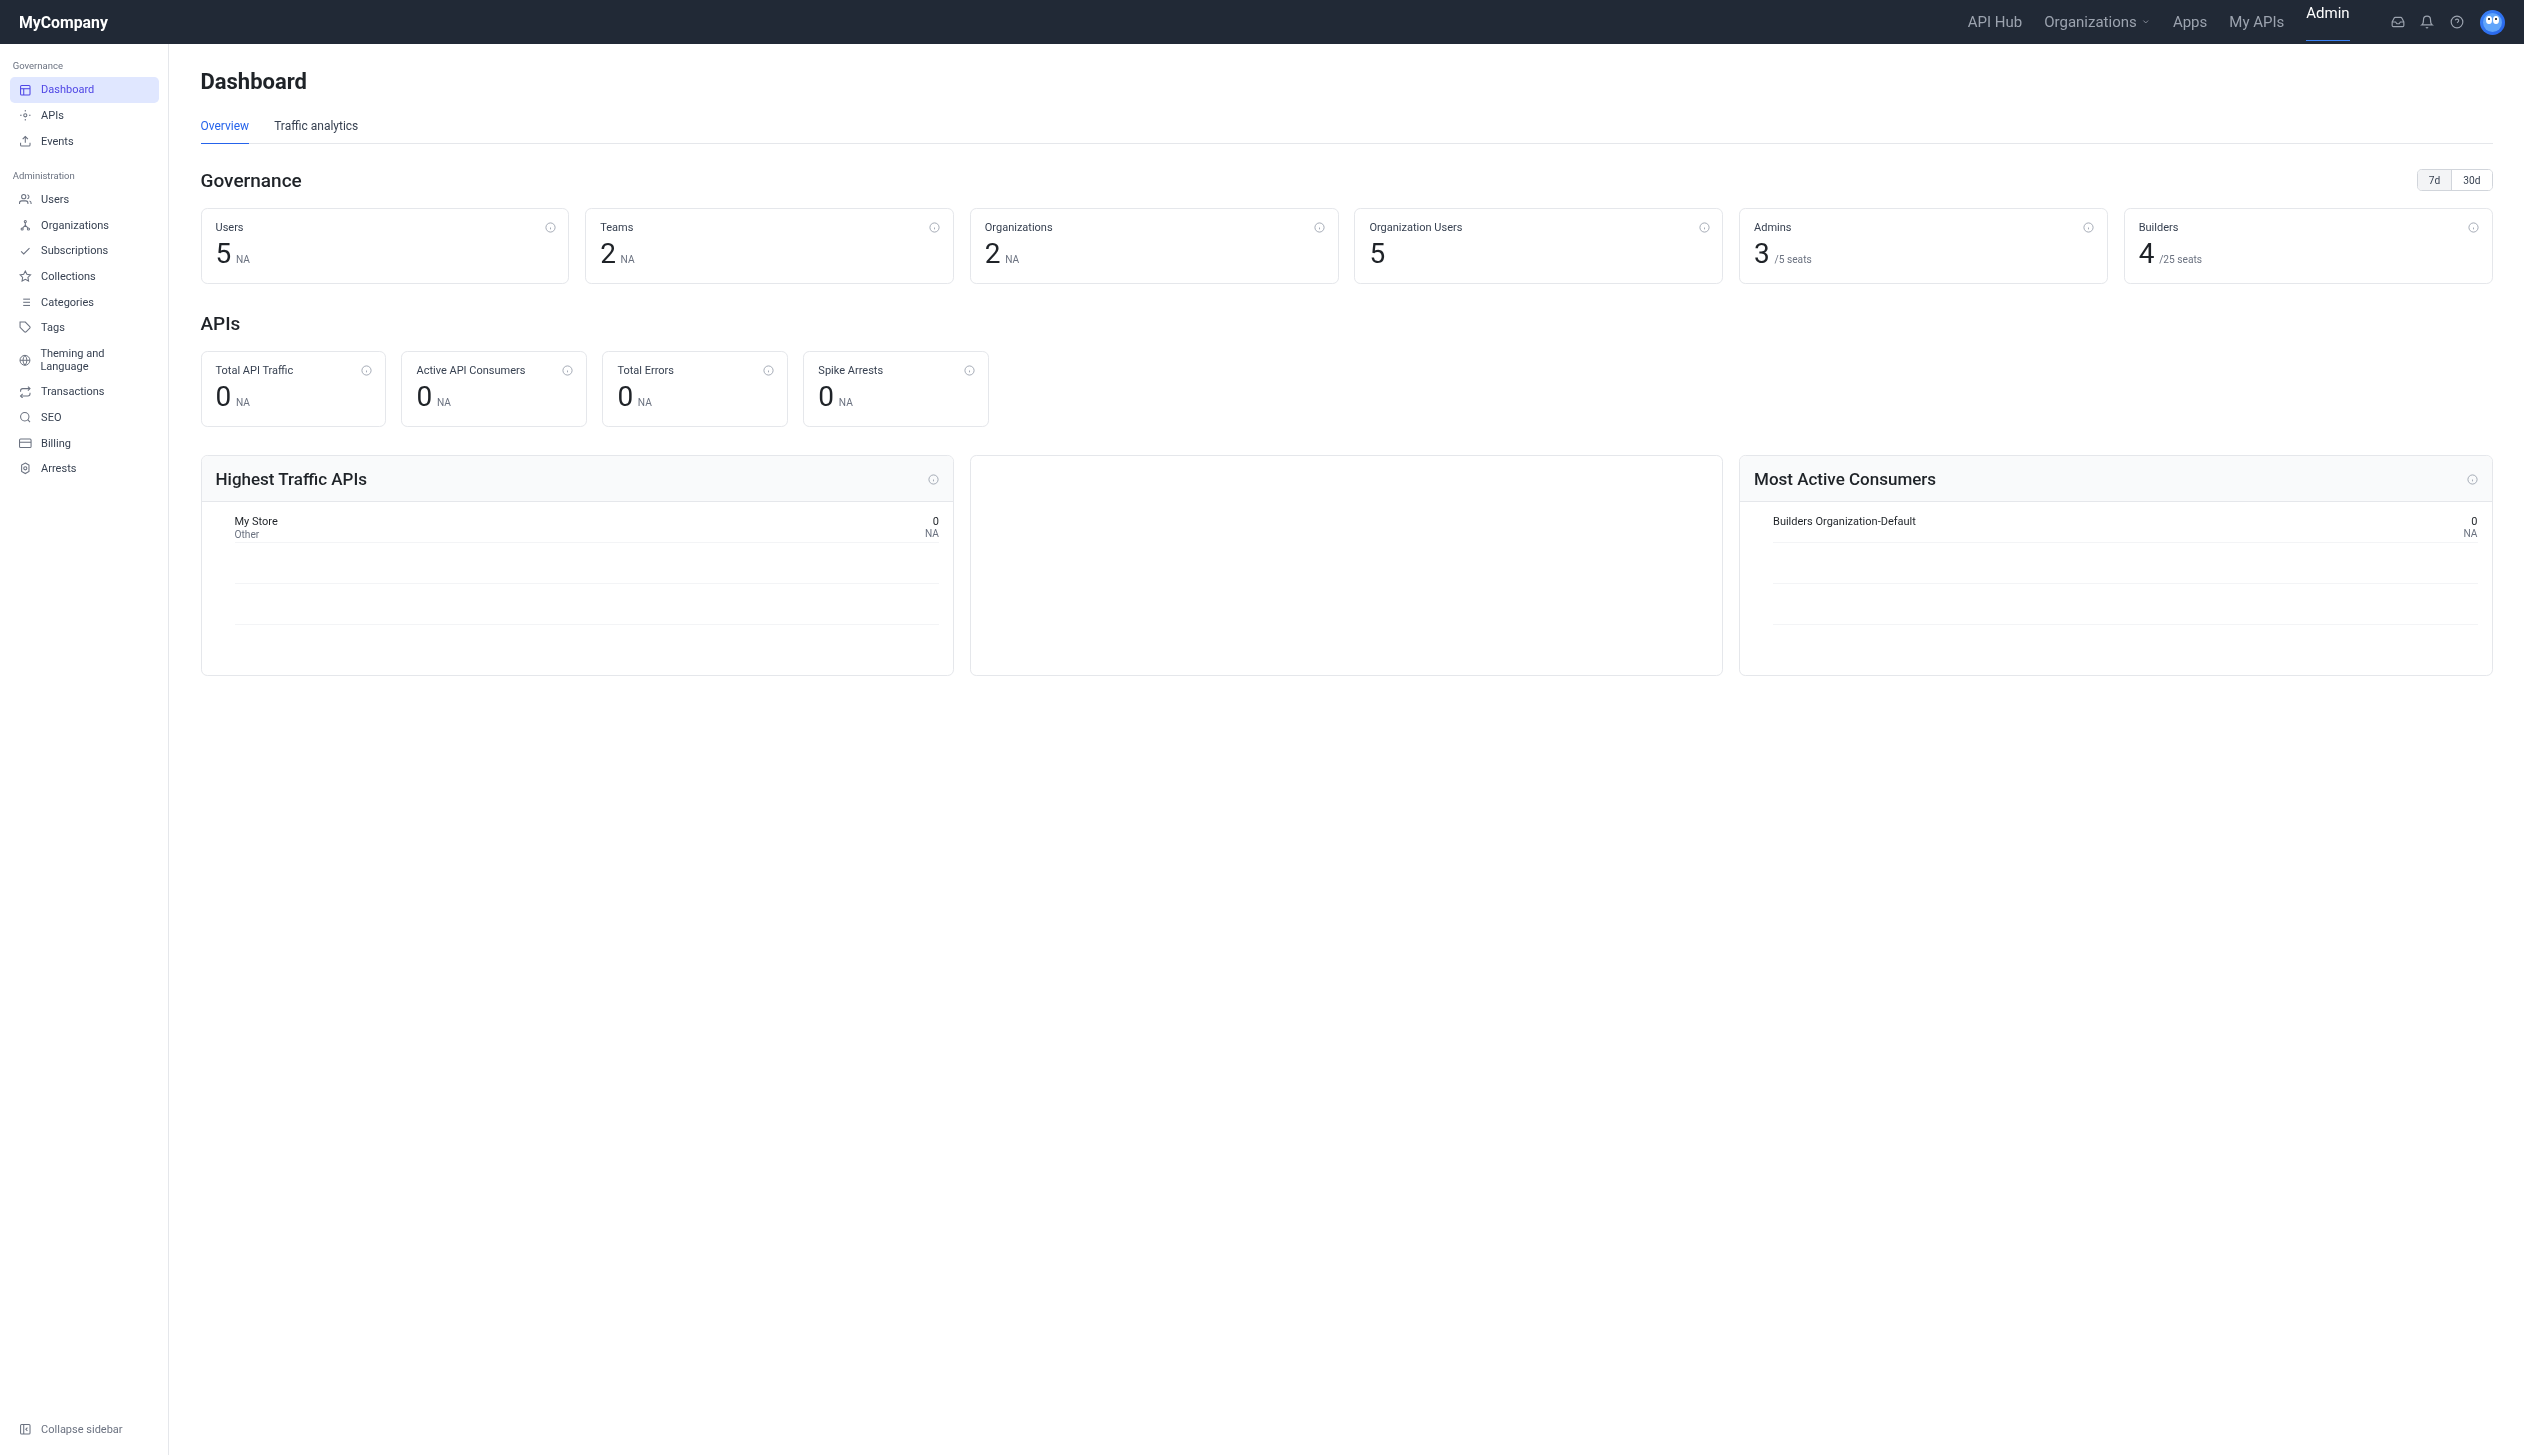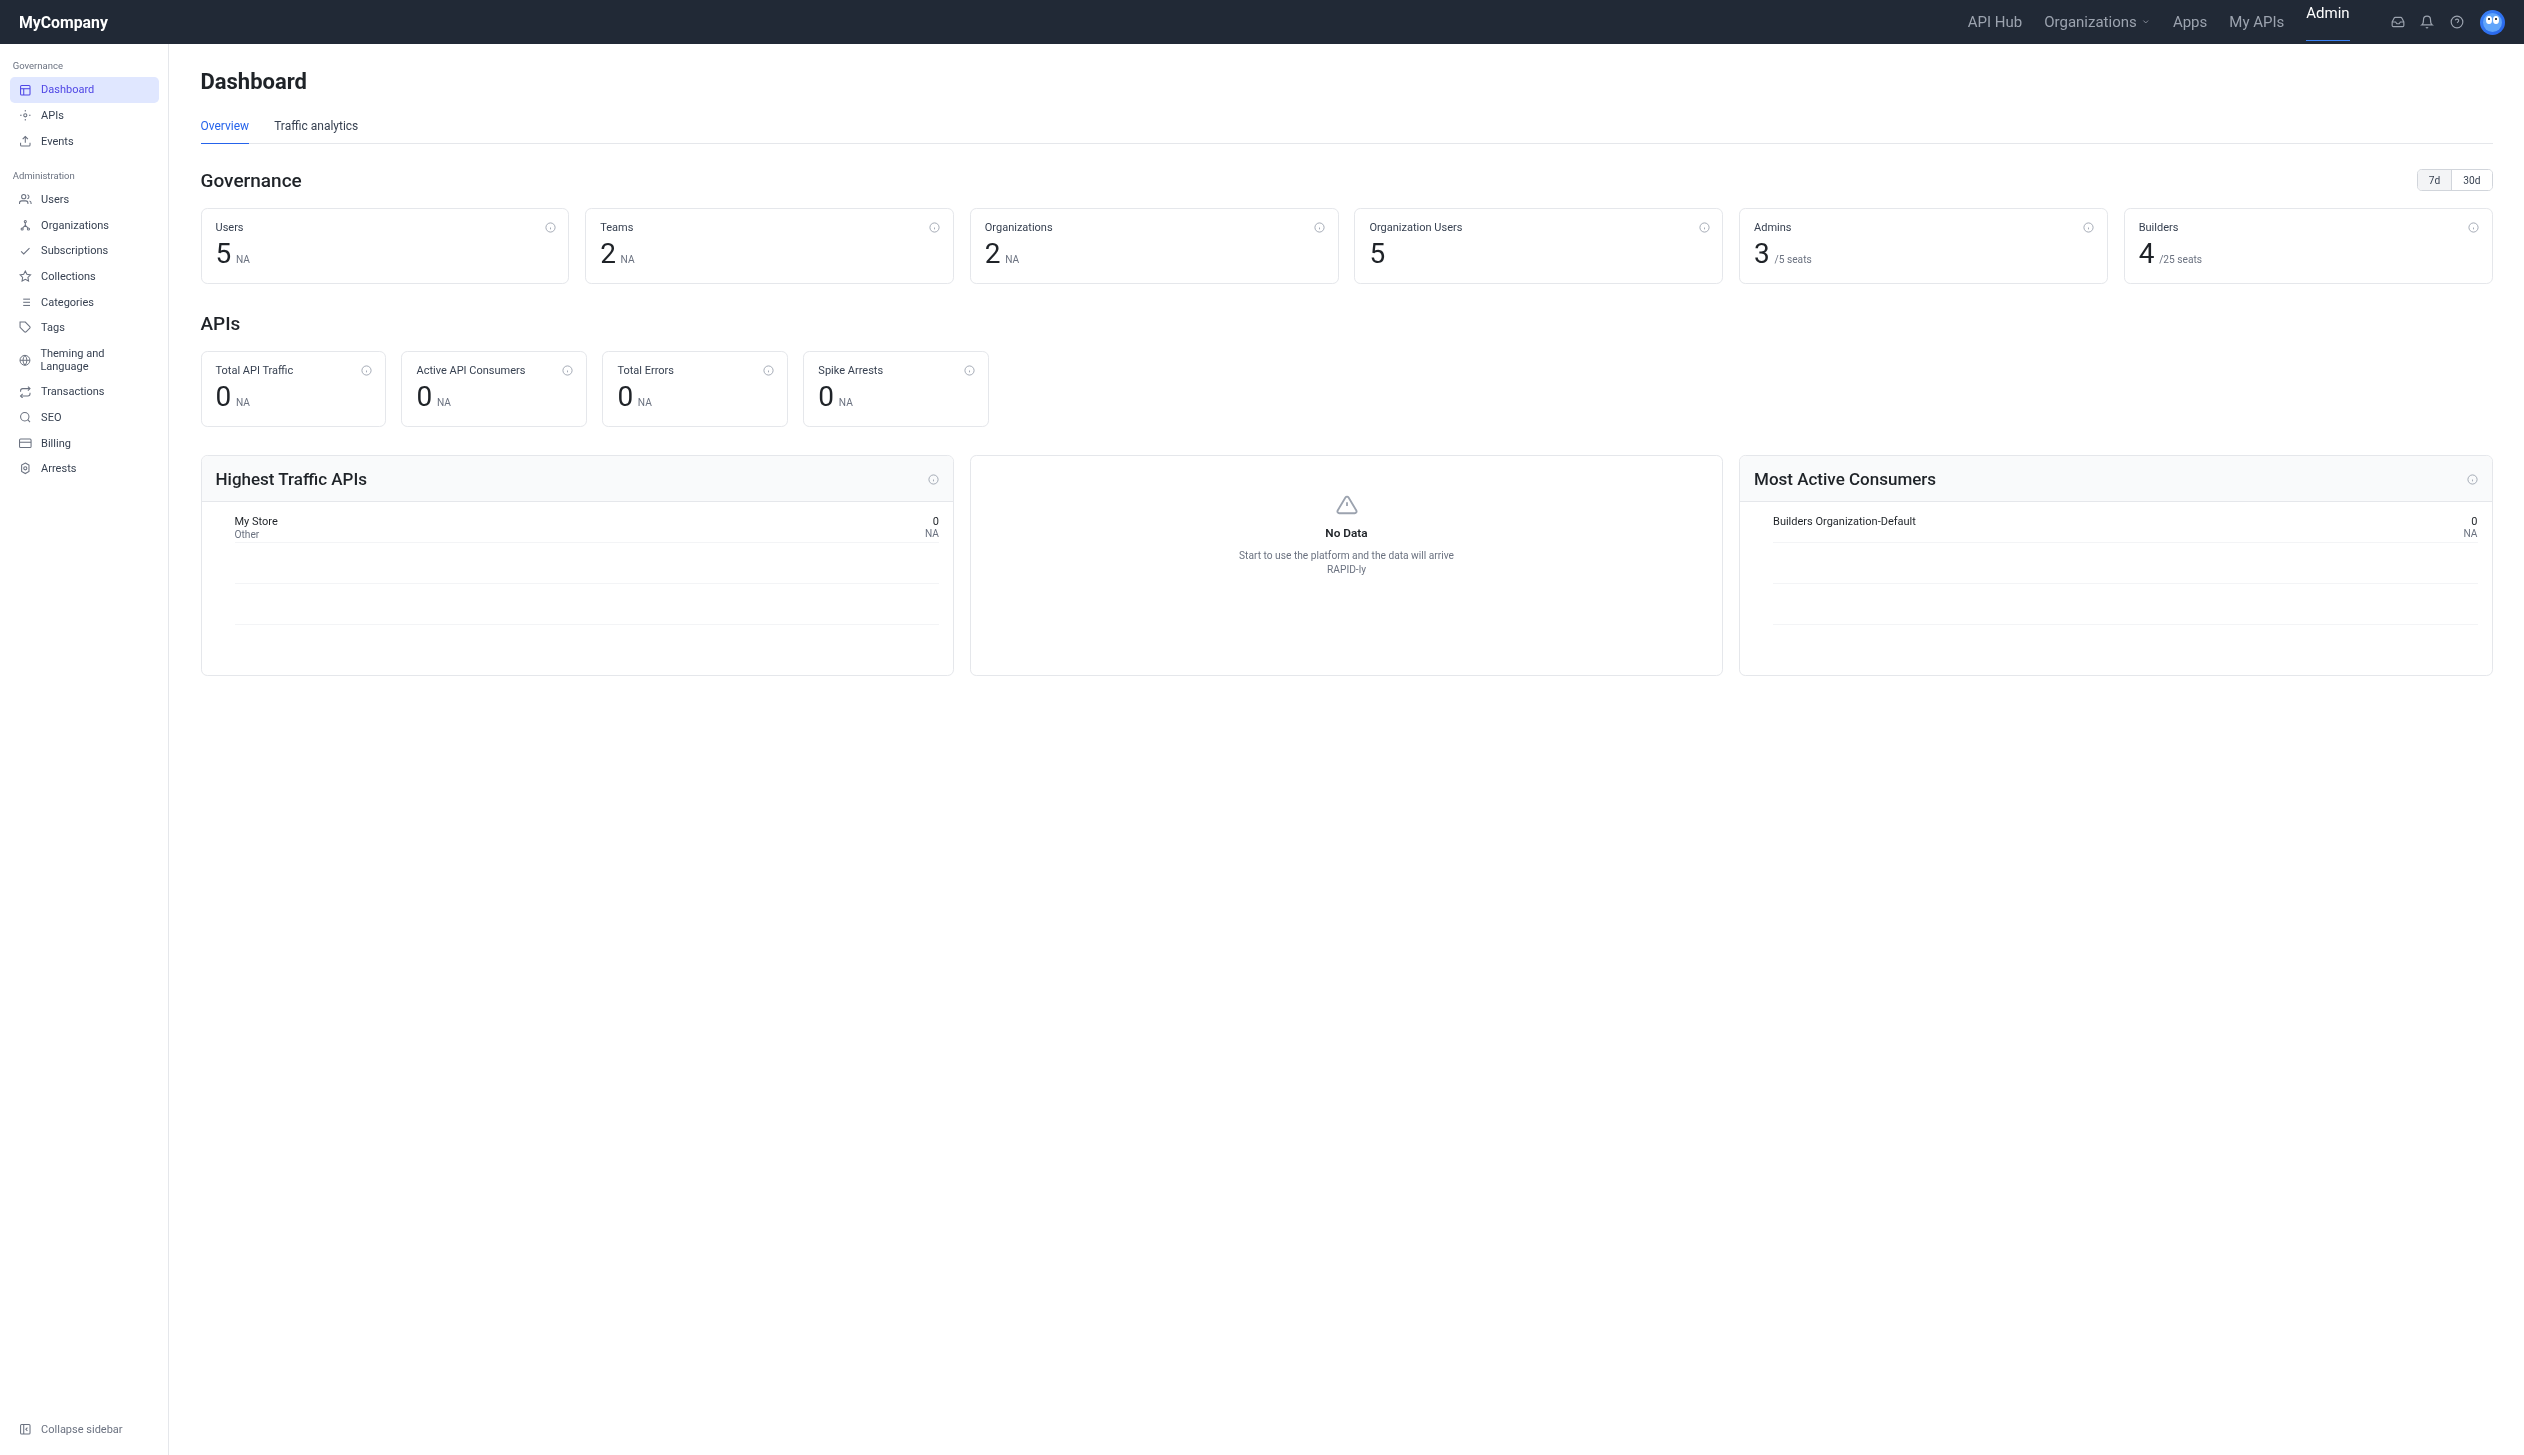--- a/index.html
+++ b/index.html
@@ -435,31 +435,20 @@
               <div class="panel-row-delta">NA</div>
             </div>
           </div>
           <div class="panel-row"></div>
           <div class="panel-row"></div>
           <div class="panel-row" style="border-bottom:none;"></div>
         </div>
       </div>
 
       <div class="panel">
-        <div class="panel-body">
-          <div class="panel-empty">
-            <span style="width:22px;height:22px;color:#9ca3af;"><svg viewBox="0 0 24 24" fill="none" stroke="currentColor" stroke-width="2">
-                  <path d="M10.29 3.86 1.82 18a2 2 0 0 0 1.71 3h16.94a2 2 0 0 0 1.71-3L13.71 3.86a2 2 0 0 0-3.42 0z"></path>
-                  <line x1="12" y1="9" x2="12" y2="13"></line>
-                  <line x1="12" y1="17" x2="12.01" y2="17"></line>
-                </svg></span>
-            <div class="panel-empty-title">No Data</div>
-            <div class="panel-empty-text">Start to use the platform and the data will arrive RAPID-ly</div>
-          </div>
-        </div>
       </div>
 
       <div class="panel">
         <div class="panel-header">
           <div class="panel-title">Most Active Consumers</div>
           <span style="width:11px;height:11px;color:#9ca3af;"><svg viewBox="0 0 24 24" fill="none" stroke="currentColor" stroke-width="2">
                 <circle cx="12" cy="12" r="10"></circle>
                 <line x1="12" y1="16" x2="12" y2="12"></line>
                 <line x1="12" y1="8" x2="12.01" y2="8"></line>
               </svg></span>

